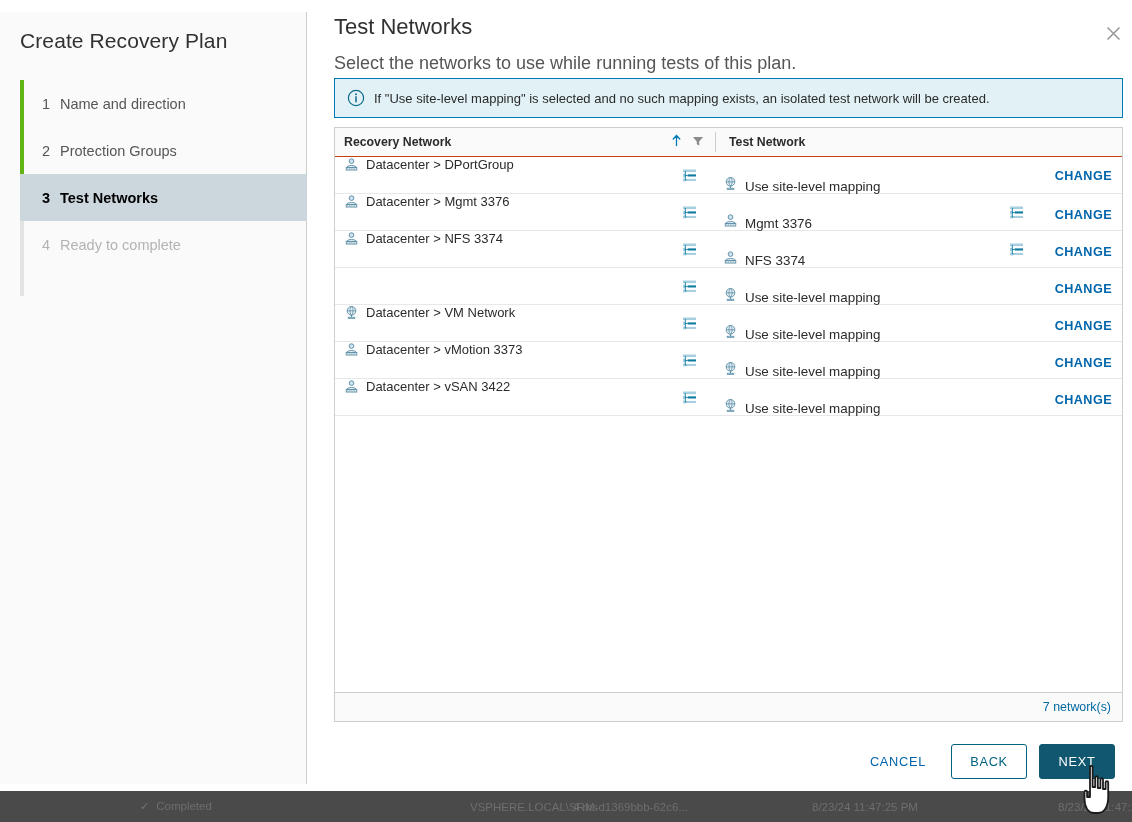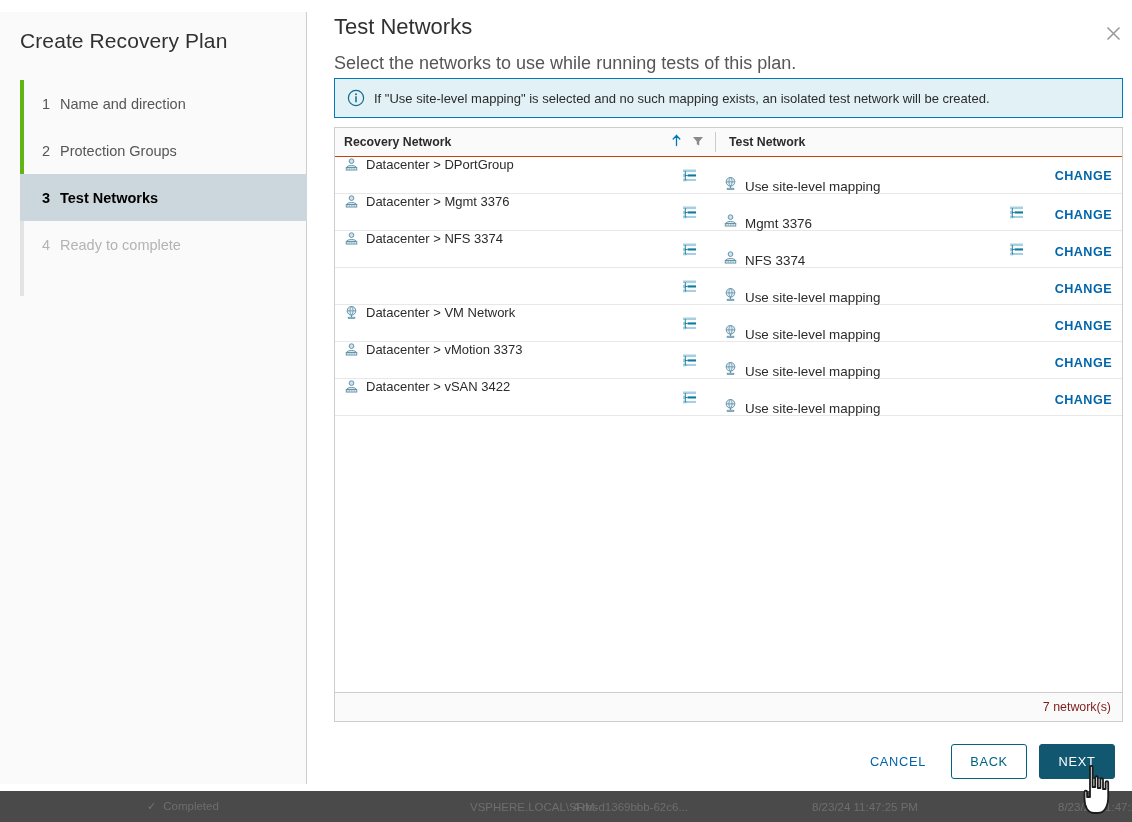--- a/index.html
+++ b/index.html
@@ -157,21 +157,21 @@
     letter-spacing: 0.45px; cursor: pointer;
   }
   .row.first-row .change-link { top: -2px; }
 
   .tfoot {
     flex: none; height: 29px;
     background: #fafafa;
     border-top: 1px solid #cdcdcd;
     display: flex; align-items: center; justify-content: flex-end;
     padding-right: 11px;
-    font-size: 12.4px; color: #7f1d1d;
+    font-size: 12.4px; color: #0369a1;
   }
 
   
   .footer {
     position: absolute; left: 10px; right: 0; top: 744px; height: 47px;
     display: flex; align-items: flex-start; justify-content: flex-end;
     padding-right: 17px;
   }
   .btn {
     height: 35px; min-width: 76px;
@@ -200,21 +200,21 @@
     width: 50px; height: 57px;
     pointer-events: none;
   }
 </style>
 </head>
 <body>
 
 <div id="app">
 
   <div class="bg-strip">
-    <div class="cell" style="left:140px;margin-left:7px;">
+    <div class="cell" style="left:140px;">
       <span class="bg-check">✓</span><span>Completed</span>
     </div>
     <div class="cell" style="left:470px;">VSPHERE.LOCAL\SRM-d1369bbb-62c6...</div>
     <div class="cell" style="left:573px;">4 ms</div>
     <div class="cell" style="left:812px;">8/23/24 11:47:25 PM</div>
     <div class="cell" style="left:1058px;">8/23/24 11:47:25</div>
   </div>
 
   <div class="wizard">
     <div class="wizard-title">Create Recovery Plan</div>

